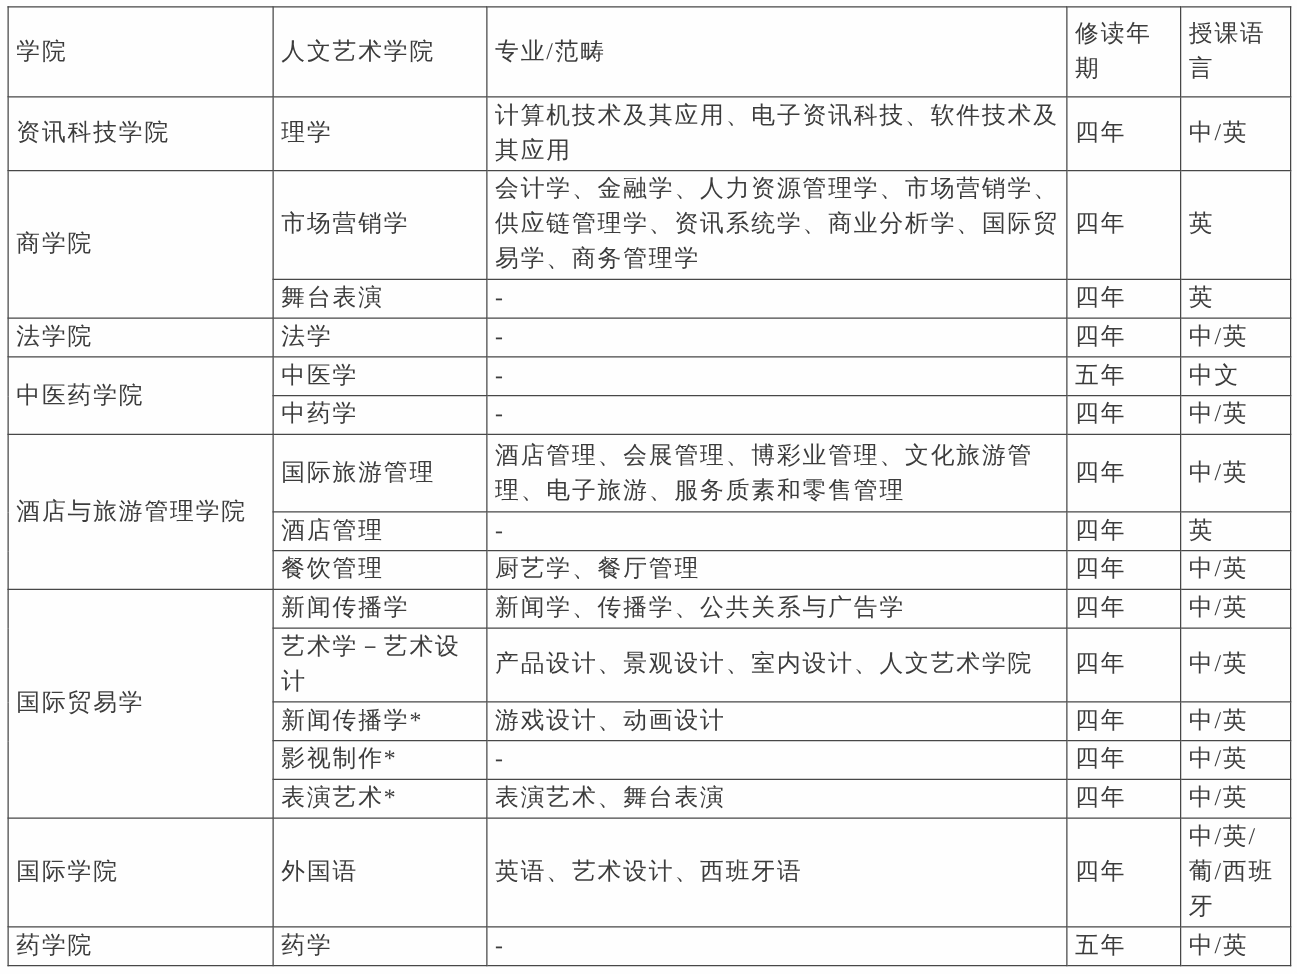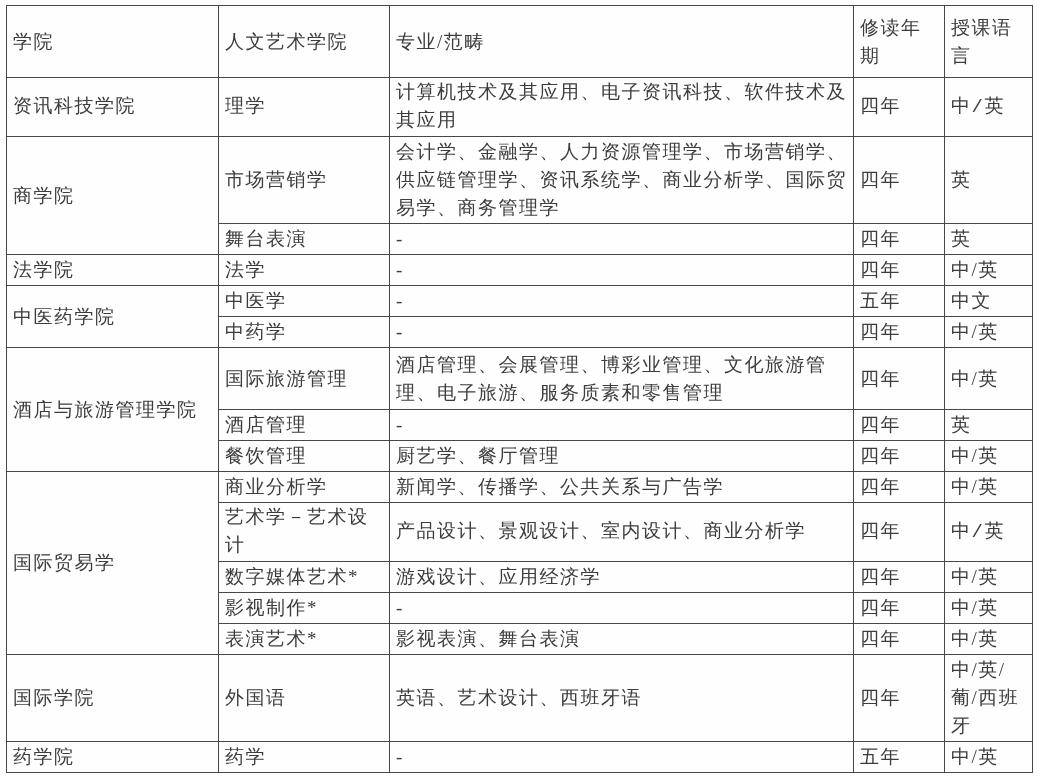--- a/index.html
+++ b/index.html
@@ -30,21 +30,21 @@
     border: 1px solid #474747;
     padding: 1px 4px 1px 6px;
     vertical-align: middle;
     text-align: left;
     font-weight: normal;
     overflow: hidden;
     word-break: break-all;
   }
   tr.hdr   { height: 72px; }
   tr.r-s   { height: 31px; }
-  tr.r-m   { height: 57px; font-family: Liberation Mono, monospace; }
+  tr.r-m   { height: 57px; }
   tr.r-m2  { height: 62px; }
   tr.r-l   { height: 87px; }
 </style>
 </head>
 <body>
 
 <div class="page">
   <table class="programs">
     <colgroup>
       <col style="width:212px">
@@ -121,46 +121,46 @@
       </tr>
       <tr class="r-s">
         <td>餐饮管理</td>
         <td>厨艺学、餐厅管理</td>
         <td>四年</td>
         <td>中/英</td>
       </tr>
 
       <tr class="r-s">
         <td rowspan="5">国际贸易学</td>
-        <td>商业分析学</td>
+        <td>新闻传播学</td>
         <td>新闻学、传播学、公共关系与广告学</td>
         <td>四年</td>
         <td>中/英</td>
       </tr>
       <tr class="r-m">
         <td>艺术学－艺术设计</td>
-        <td>产品设计、景观设计、室内设计、商业分析学</td>
+        <td>产品设计、景观设计、室内设计、人文艺术学院</td>
         <td>四年</td>
         <td>中/英</td>
       </tr>
       <tr class="r-s">
-        <td>数字媒体艺术*</td>
-        <td>游戏设计、应用经济学</td>
+        <td>新闻传播学*</td>
+        <td>游戏设计、动画设计</td>
         <td>四年</td>
         <td>中/英</td>
       </tr>
       <tr class="r-s">
         <td>影视制作*</td>
         <td>-</td>
         <td>四年</td>
         <td>中/英</td>
       </tr>
       <tr class="r-s">
         <td>表演艺术*</td>
-        <td>影视表演、舞台表演</td>
+        <td>表演艺术、舞台表演</td>
         <td>四年</td>
         <td>中/英</td>
       </tr>
 
       <tr class="r-m2">
         <td>国际学院</td>
         <td>外国语</td>
         <td>英语、艺术设计、西班牙语</td>
         <td>四年</td>
         <td>中/英/葡/西班牙</td>

